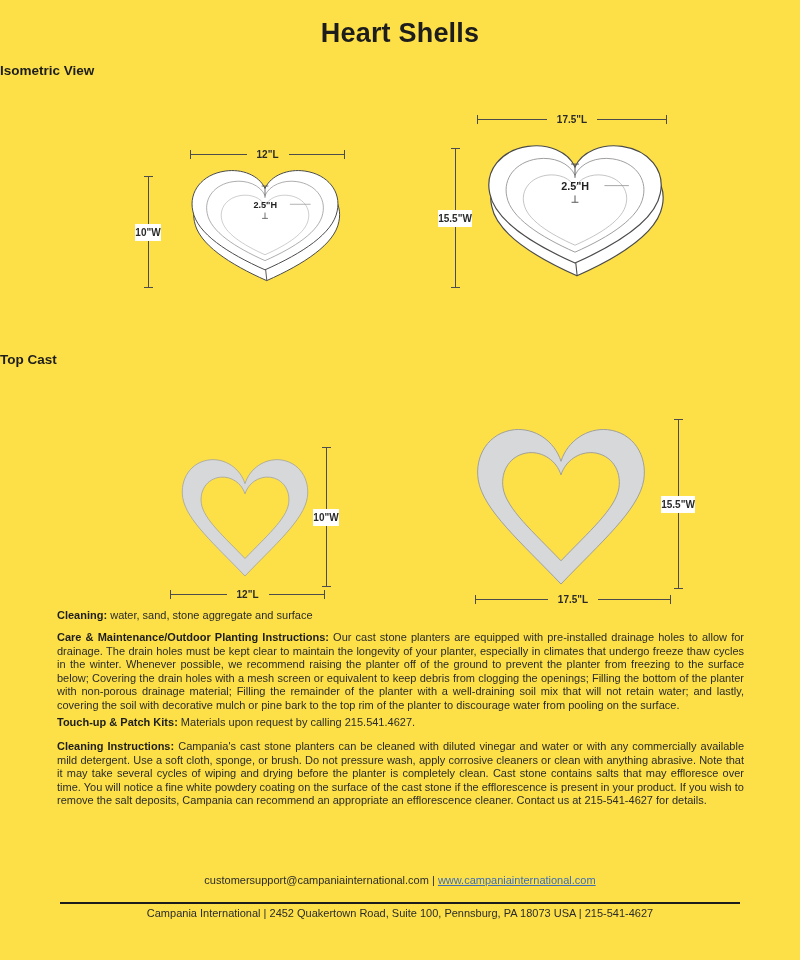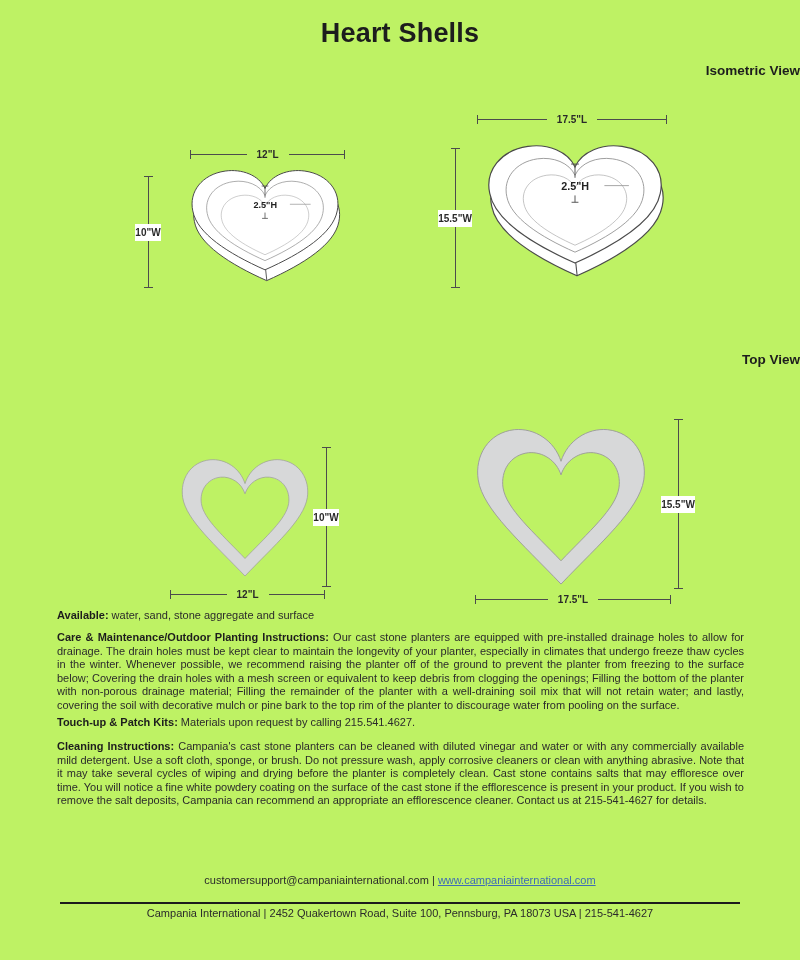--- a/index.html
+++ b/index.html
@@ -1,22 +1,22 @@
 <!DOCTYPE html>
 <html><head>
 <meta charset="utf-8">
 <style>
   * { margin:0; padding:0; box-sizing:border-box; }
   html,body { background:#ffffff; }
   body { font-family:"Liberation Sans", sans-serif; color:#231f20; }
-  .page { position:relative; width:800px; height:960px; margin:0 auto; background:#bef264; overflow:hidden; }
+  .page { position:relative; width:800px; height:960px; margin:0 auto; background:#fde047; overflow:hidden; }
 
   .title { position:absolute; top:18px; left:0; width:800px; text-align:center;
            font-size:27px; font-weight:bold; letter-spacing:0.2px; color:#1d1d1d; }
-  .view-label { position:absolute; left:0; width:800px; text-align:right;
+  .view-label { position:absolute; left:0; width:800px; text-align:left;
                 font-size:13.5px; font-weight:bold; color:#1d1d1d; }
   #iso-view-label { top:63px; }
   #top-view-label { top:352px; }
 
   
   .dimh { position:absolute; display:flex; align-items:center; height:14px; }
   .dimh .tick { width:1px; height:9px; background:#4c4c4c; }
   .dimh .seg  { height:1px; flex:1; background:#4c4c4c; }
   .dimh .lbl  { font-size:10px; font-weight:bold; color:#2a2a2a; padding:0 10px; white-space:nowrap; }
 
@@ -100,21 +100,21 @@
     <g stroke="#555555" stroke-width="1">
       <line x1="96" y1="27" x2="104" y2="27"></line>
       <line x1="100" y1="27" x2="100" y2="41"></line>
       <line x1="100" y1="59" x2="100" y2="66"></line>
       <line x1="96.5" y1="66" x2="103.5" y2="66"></line>
       <line x1="130" y1="49" x2="155" y2="49" stroke="#9a9a9a" stroke-width="0.9"></line>
     </g>
     <text x="86" y="53" font-size="11" font-weight="bold" fill="#222222">2.5"H</text>
   </svg>
 
-  <div class="view-label" id="top-view-label">Top View</div>
+  <div class="view-label" id="top-view-label">Top Cast</div>
 
   <svg class="drawing" style="left:175px; top:444px;" width="140" height="145" viewBox="0 0 200 190">
     <path fill-rule="evenodd" d="M100,48 C93,26 72,12 50,14 C22,17 7,42 11,68 C16,100 58,136 100,180 C142,136 184,100 189,68 C193,42 178,17 150,14 C128,12 107,26 100,48 Z
              M100,62.6 C95.1,47.2 80.4,37.4 65,38.8 C45.4,40.9 34.9,58.4 37.7,76.6 C41.2,99 70.6,124.2 100,155 C129.4,124.2 158.8,99 162.3,76.6 C165.1,58.4 154.6,40.9 135,38.8 C119.6,37.4 104.9,47.2 100,62.6 Z" fill="#d7d8d9" stroke="#9b9b9b" stroke-width="1"></path>
   </svg>
   <div class="dimv" style="left:304px; top:447px; height:140px;">
     <span class="tick"></span>
       <span class="seg"></span>
     <span class="lbl">10"W</span>
     <span class="seg"></span>
@@ -140,21 +140,21 @@
       <span class="tick"></span>
   </div>
   <div class="dimh" style="left:475px; top:592px; width:196px;">
     <span class="tick"></span>
       <span class="seg"></span>
     <span class="lbl">17.5"L</span>
     <span class="seg"></span>
       <span class="tick"></span>
   </div>
 
-  <p class="copy" style="top:609px;"><b>Available:</b><span> water, sand, stone aggregate and surface</span></p>
+  <p class="copy" style="top:609px;"><b>Cleaning:</b><span> water, sand, stone aggregate and surface</span></p>
 
   <p class="copy" style="top:631px;"><b>Care &amp; Maintenance/Outdoor Planting Instructions:</b><span> Our cast stone planters are equipped with pre-installed drainage holes to allow for drainage. The drain holes must be kept clear to maintain the longevity of your planter, especially in climates that undergo freeze thaw cycles in the winter.  Whenever possible, we recommend raising the planter off of the ground to prevent the planter from freezing to the surface below; Covering the drain holes with a mesh screen or equivalent to keep debris from clogging the openings; Filling the bottom of the planter with non-porous drainage material; Filling the remainder of the planter with a well-draining soil mix that will not retain water; and lastly, covering the soil with decorative mulch or pine bark to the top rim of the planter to discourage water from pooling on the surface.</span></p>
 
   <p class="copy" style="top:716px;"><b>Touch-up &amp; Patch Kits:</b><span> Materials upon request by calling 215.541.4627.</span></p>
 
   <p class="copy" style="top:740px;"><b>Cleaning Instructions:</b><span> Campania's cast stone planters can be cleaned with diluted vinegar and water or with any commercially available mild detergent. Use a soft cloth, sponge, or brush. Do not pressure wash, apply corrosive cleaners or clean with anything abrasive. Note that it may take several cycles of wiping and drying before the planter is completely clean. Cast stone contains salts that may effloresce over time. You will notice a fine white powdery coating on the surface of the cast stone if the efflorescence is present in your product. If you wish to remove the salt deposits, Campania can recommend an appropriate an efflorescence cleaner. Contact us at 215-541-4627 for details.</span></p>
 
   <div class="footer-rule"></div>
   <div class="footer-line" id="footer-line1">Campania International | 2452 Quakertown Road, Suite 100, Pennsburg, PA 18073 USA | 215-541-4627</div>
   <div class="footer-line" id="footer-line2"><span>customersupport@campaniainternational.com</span><span> | </span><span class="site-link">www.campaniainternational.com</span></div>

